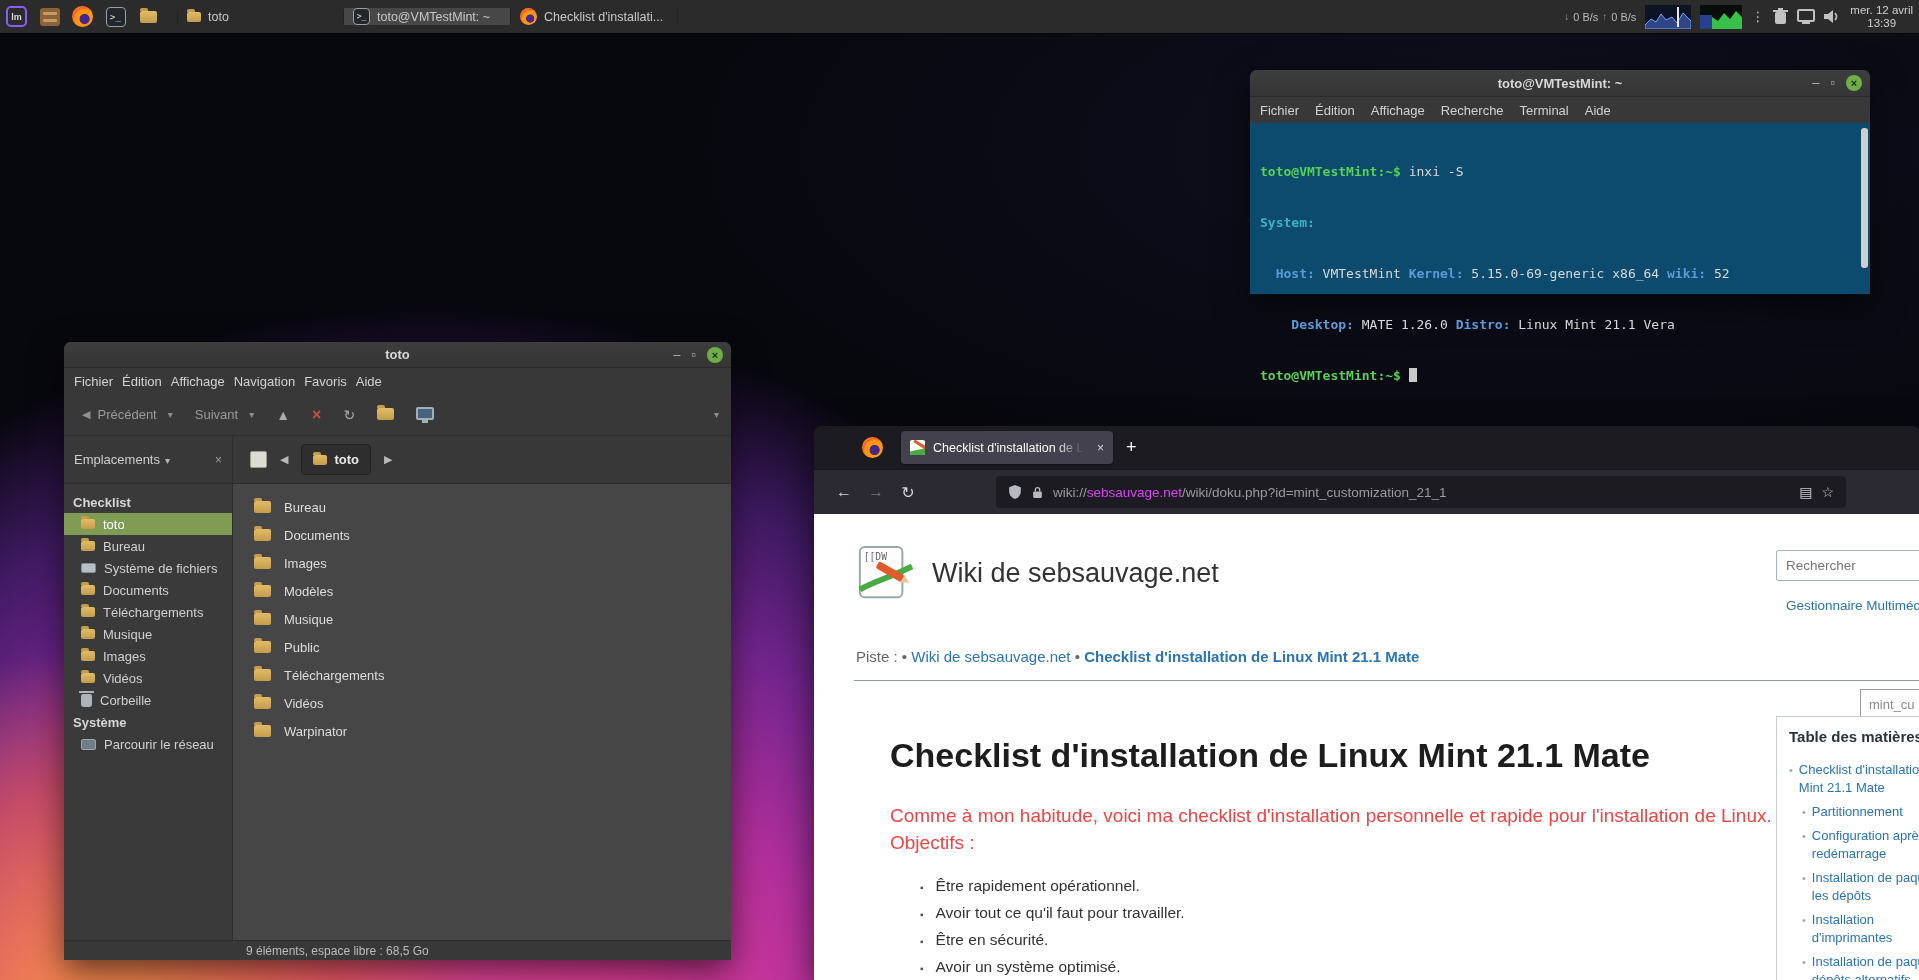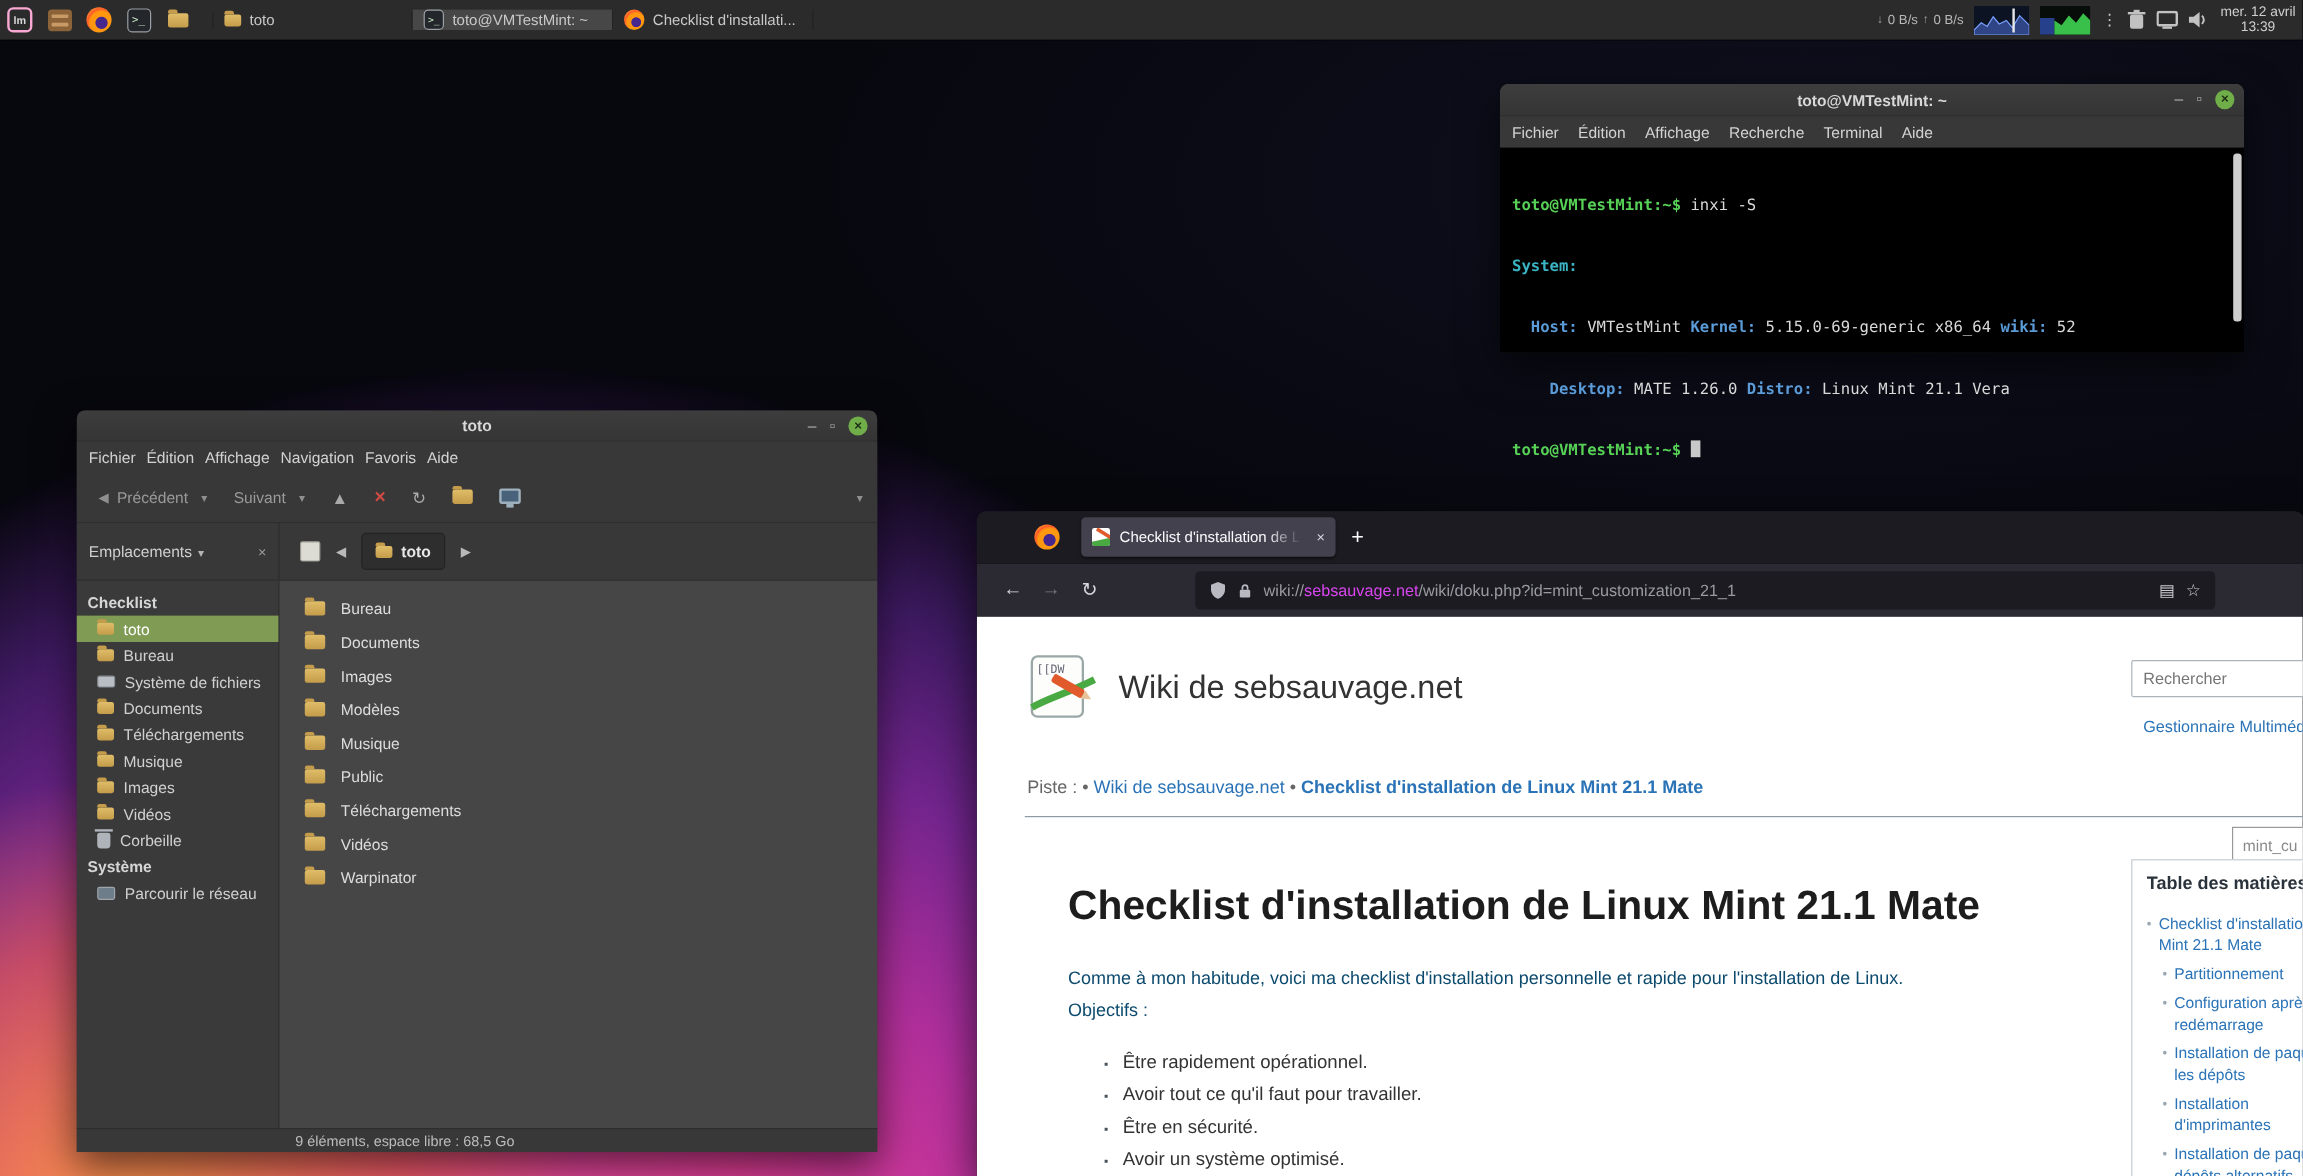--- a/index.html
+++ b/index.html
@@ -13,21 +13,21 @@
       radial-gradient(ellipse 800px 220px at 1000px 600px, rgba(90,110,235,.16), rgba(90,110,235,0) 70%),
       radial-gradient(ellipse 1200px 500px at 1500px 150px, #101020, #07070e 70%),
       linear-gradient(180deg,#06060c,#0a0914);
   }
 
   
   .panel { position:absolute; top:0; left:0; right:0; height:33px; background:#2b2b2b;
            display:flex; align-items:stretch; z-index:100; box-shadow:0 1px 0 rgba(0,0,0,.5); }
   .pl { display:flex; align-items:center; }
   .launch { width:33px; display:flex; align-items:center; justify-content:center; }
-  .mintlogo { width:21px; height:21px; border:2px solid #f9a8d4; border-radius:5px; color:#d9d9d9;
+  .mintlogo { width:21px; height:21px; border:2px solid #8b5cf6; border-radius:5px; color:#d9d9d9;
               font-size:9px; font-weight:bold; display:flex; align-items:center; justify-content:center; }
   .cab { width:20px; height:18px; background:#8c6239; border-radius:3px; position:relative; }
   .cab::before,.cab::after { content:""; position:absolute; left:3px; right:3px; height:3px; background:#c89a66; border-radius:1px; }
   .cab::before { top:4px; } .cab::after { bottom:4px; }
   .ffball { width:21px; height:21px; border-radius:50%;
     background:radial-gradient(circle at 60% 62%, #45278d 0 26%, #ff980e 30% 52%, #ff5a2b 64%, #ffbd2e 88%); }
   .ffball.small { width:17px; height:17px; }
   .termic { width:20px; height:20px; background:#23262a; border:1px solid #9aa0a6; border-radius:4px;
             color:#cdebcd; font-size:9px; font-family:"DejaVu Sans Mono",monospace;
             display:flex; align-items:center; justify-content:center; }
@@ -56,21 +56,21 @@
   .titlebar .title { position:absolute; left:0; right:0; text-align:center; color:#d8d8d8; font-size:13px; font-weight:bold; }
   .winbtns { position:absolute; right:8px; top:0; bottom:0; display:flex; align-items:center; gap:11px; z-index:2; }
   .wb { color:#b5b5b5; font-size:13px; text-align:center; line-height:16px; }
   .wb.close { width:16px; height:16px; border-radius:50%; background:#6fae49; color:#1d2c15; font-size:11px; font-weight:bold; }
   .menubar { display:flex; gap:16px; padding:0 10px; align-items:center; height:26px; background:#383838;
              color:#d2d2d2; font-size:13px; }
   .mitem { white-space:nowrap; }
 
   
   #terminal { left:1250px; top:70px; width:620px; z-index:20; background:#383838; }
-  #terminal .tcontent { position:relative; height:171px; background:#000000; padding:6px 10px;
+  #terminal .tcontent { position:relative; height:171px; background:#0c4a6e; padding:6px 10px;
     font-family:"DejaVu Sans Mono",monospace; font-size:13px; line-height:17px; color:#d9d9d9; white-space:pre; }
   .tp { color:#57d257; font-weight:bold; }
   .th { color:#3bb5c4; font-weight:bold; }
   .tk { color:#5a9bd8; font-weight:bold; }
   .cursor { display:inline-block; width:8px; height:14px; background:#c9c9c9; vertical-align:-2px; }
   .tscroll { position:absolute; right:2px; top:5px; width:7px; height:140px; background:#cfcfcf; border-radius:3px; }
 
   
   #fm { left:64px; top:342px; width:667px; z-index:30; background:#383838; }
   #fm .toolbar { height:42px; background:#383838; display:flex; align-items:center; gap:10px;
@@ -144,21 +144,21 @@
   .searchbox { position:absolute; left:962px; top:36px; width:210px; height:31px; border:1px solid #aab4bc;
                border-radius:2px; padding:0 9px; font-size:13.5px; color:#333; font-family:inherit; background:#fff; }
   .gest { position:absolute; left:972px; top:84px; font-size:13.5px; color:#2b73b7; white-space:nowrap; text-decoration:none; }
   .breadcrumb { position:absolute; left:42px; top:134px; font-size:15px; color:#666; white-space:nowrap; }
   .blink { color:#2b73b7; text-decoration:none; }
   .blink.bold { font-weight:bold; }
   .bc-rule { position:absolute; left:40px; top:166px; width:1200px; border-top:1px solid #8c9aa5; }
   .mintinput { position:absolute; left:1046px; top:175px; width:130px; height:30px; border:1px solid #999;
                padding:0 8px; font-size:13px; color:#8a8a8a; font-family:inherit; background:#fff; }
   .main-heading { position:absolute; left:76px; top:222px; font-size:34px; color:#1d1d1d; font-weight:bold; white-space:nowrap; }
-  .intro { position:absolute; left:76px; top:288px; font-size:15px; line-height:27px; color:#0c4a6e; white-space:nowrap; }
+  .intro { position:absolute; left:76px; top:288px; font-size:19px; line-height:27px; color:#ef4444; white-space:nowrap; }
   .bullets { position:absolute; left:106px; top:363px; font-size:15.5px; color:#333; }
   .bi { display:flex; align-items:baseline; gap:12px; height:27px; }
   .bm { font-size:10px; color:#47525a; }
   .toc { position:absolute; left:962px; top:202px; width:260px; height:300px; background:#fff;
          border:1px solid #c6ccd2; padding:11px 12px; }
   .toc-title { font-size:15px; font-weight:bold; color:#2a333b; margin-bottom:16px; white-space:nowrap; }
   .titem { display:flex; gap:6px; margin-top:6px; font-size:13px; line-height:18px; color:#2b73b7; }
   .titem .tbul { color:#9aa7b0; font-size:11px; line-height:18px; }
   .titem.lvl2 { margin-left:13px; }
   .tlines div { white-space:nowrap; }

